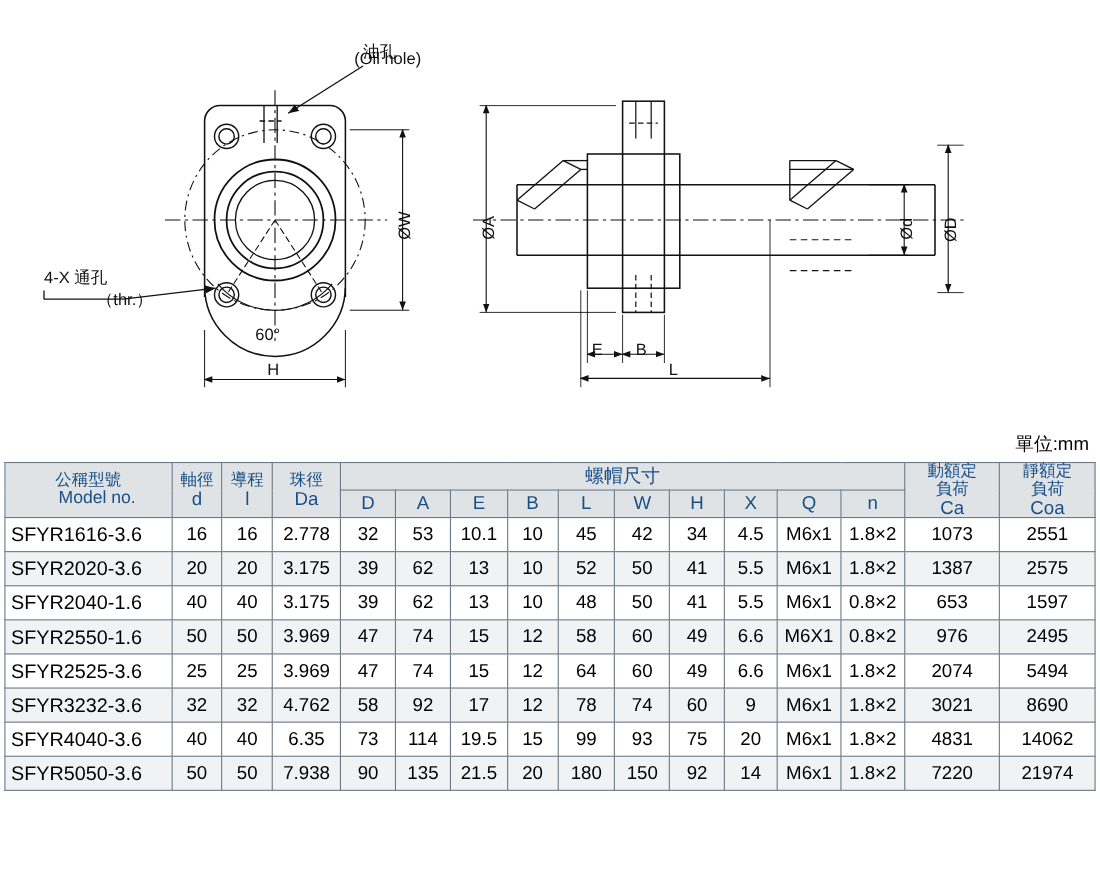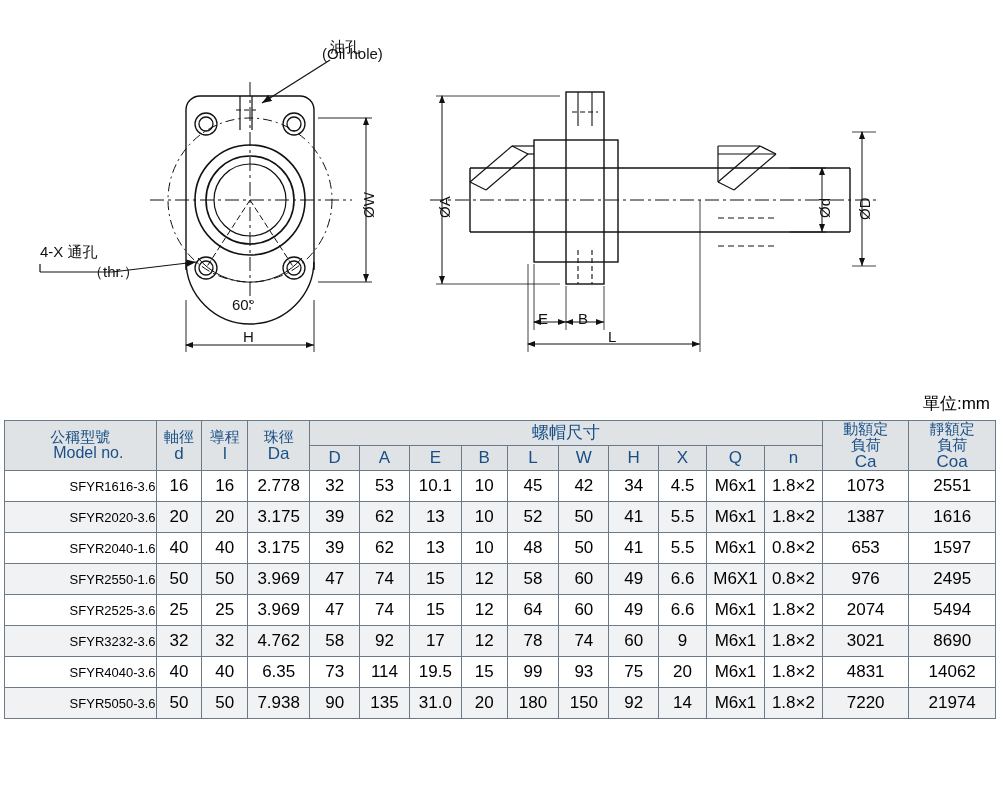--- a/index.html
+++ b/index.html
@@ -16,21 +16,21 @@
   #unit{position:absolute;right:10px;top:392px;font-size:17px;}
 
   
   #tbl-wrap{position:absolute;left:4px;top:420px;width:992px;}
   table{border-collapse:collapse;width:992px;font-size:17px;}
   th,td{border:1px solid #6b7a86;text-align:center;padding:0;}
   thead th{background:#dfe3e6;color:#1a4f86;font-weight:normal;line-height:1.05;}
   thead th.grp{font-size:17px;}
   tbody td{height:30px;background:#ffffff;font-size:17px;color:#000;}
   tbody tr:nth-child(even) td{background:#f0f2f3;}
-  tbody td.model{text-align:right;padding-left:5px;font-size:13px;}
+  tbody td.model{text-align:left;padding-left:5px;font-size:18px;}
   .hdr-cn{font-size:15px;display:block;}
   .hdr-en{font-size:16px;display:block;margin-left:16px;}
   .hdr-sym{font-size:17px;display:block;color:#1a4f86;}
   .two-line{line-height:1.1;}
 </style>
 </head>
 <body>
 
 <div id="drawing">
 
@@ -255,21 +255,21 @@
           <td>62</td>
           <td>13</td>
           <td>10</td>
           <td>52</td>
           <td>50</td>
           <td>41</td>
           <td>5.5</td>
           <td>M6x1</td>
           <td>1.8×2</td>
           <td>1387</td>
-          <td>1616</td>
+          <td>2575</td>
         </tr>
         <tr>
           <td class="model">SFYR2040-1.6</td>
           <td>40</td>
           <td>40</td>
           <td>3.175</td>
           <td>39</td>
           <td>62</td>
           <td>13</td>
           <td>10</td>
@@ -354,21 +354,21 @@
           <td>4831</td>
           <td>14062</td>
         </tr>
         <tr>
           <td class="model">SFYR5050-3.6</td>
           <td>50</td>
           <td>50</td>
           <td>7.938</td>
           <td>90</td>
           <td>135</td>
-          <td>31.0</td>
+          <td>21.5</td>
           <td>20</td>
           <td>180</td>
           <td>150</td>
           <td>92</td>
           <td>14</td>
           <td>M6x1</td>
           <td>1.8×2</td>
           <td>7220</td>
           <td>21974</td>
         </tr>

